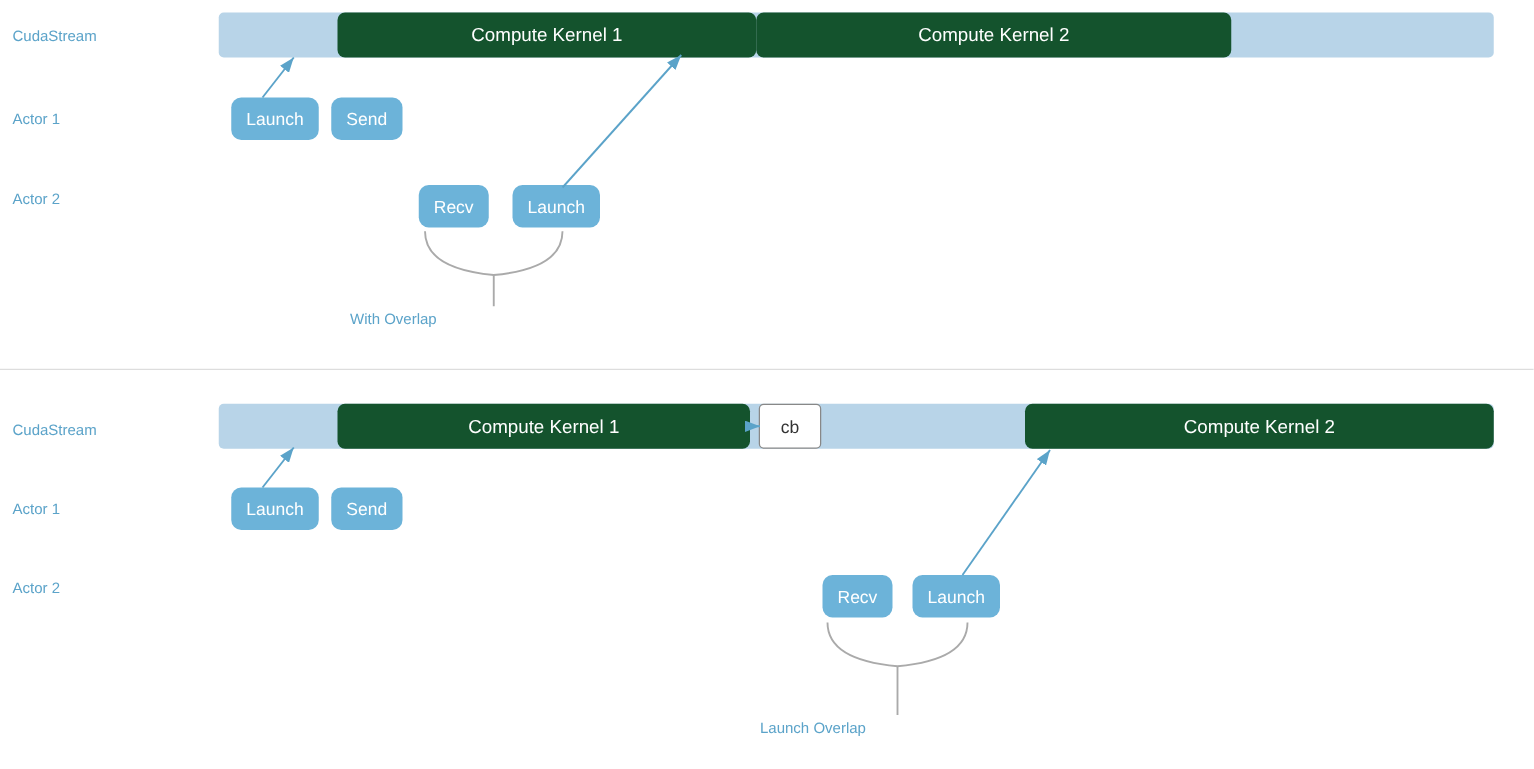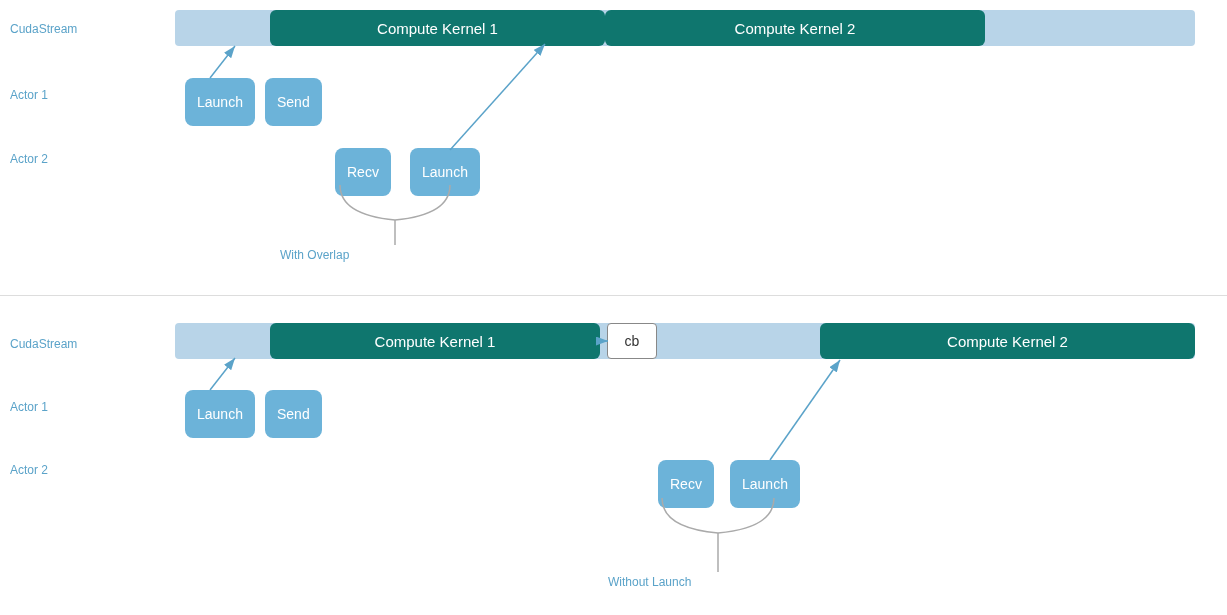--- a/index.html
+++ b/index.html
@@ -25,42 +25,42 @@
     .stream-bar {
       position: absolute;
       background: #b8d4e8;
       border-radius: 4px;
       height: 36px;
     }
 
     
     .kernel-block {
       position: absolute;
-      background: #0f766e;
+      background: #14532d;
       border-radius: 6px;
       height: 36px;
       display: flex;
       align-items: center;
       justify-content: center;
       color: white;
       font-size: 15px;
     }
 
     
     .actor-btn {
       position: absolute;
       background: #6cb3d9;
       border-radius: 8px;
       color: white;
       font-size: 14px;
       display: flex;
       align-items: center;
       justify-content: center;
       padding: 6px 12px;
-      height: 48px;
+      height: 34px;
     }
 
     
     .cb-block {
       position: absolute;
       background: #fff;
       border: 1.5px solid #888;
       border-radius: 4px;
       height: 36px;
       display: flex;
@@ -168,21 +168,21 @@
 
 <div class="actor-btn" style="left: 658px; top: 460px;">
   <span>Recv</span>
 </div>
 
 <div class="actor-btn" style="left: 730px; top: 460px;">
   <span>Launch</span>
 </div>
 
 <div class="overlap-label" style="left: 608px; top: 575px;">
-  <span>Without Launch</span>
+  <span>Launch Overlap</span>
 </div>
 
 <svg class="svg-overlay">
   <defs>
     <marker id="arrowhead-blue" markerWidth="8" markerHeight="6" refX="8" refY="3" orient="auto">
       <polygon points="0 0, 8 3, 0 6" fill="#5ba3c9"></polygon>
     </marker>
   </defs>
 
   <line x1="210" y1="78" x2="235" y2="46" stroke="#5ba3c9" stroke-width="1.5" marker-end="url(#arrowhead-blue)"></line>

